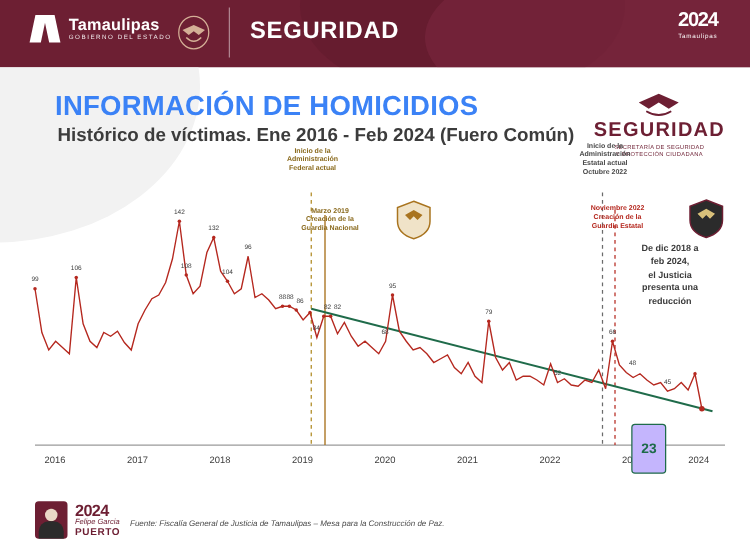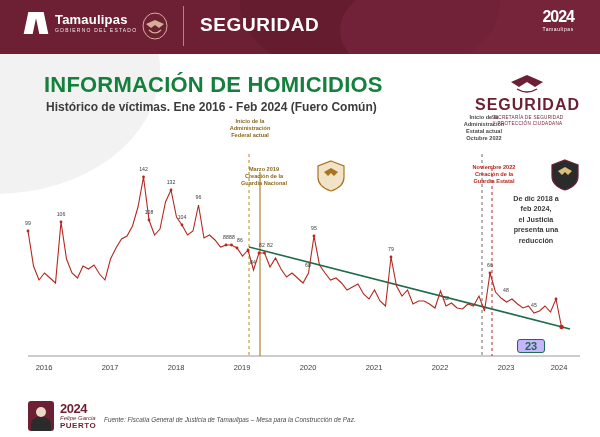--- a/index.html
+++ b/index.html
@@ -26,22 +26,22 @@
   .topbar-title{position:absolute;left:200px;top:14px;color:#fff;font-size:19px;font-weight:bold;letter-spacing:.6px;}
   .logo2024{position:absolute;right:26px;top:8px;text-align:center;color:#fff;}
   .logo2024 .num{font-size:16px;font-weight:bold;letter-spacing:-1px;}
   .logo2024 .sub{font-size:5px;letter-spacing:.6px;}
 
   
   .slide{position:absolute;left:0;top:54px;width:600px;height:383px;background:#fff;}
   .slide .corner{position:absolute;left:0;top:0;width:600px;height:383px;overflow:hidden;}
   .corner .arc{position:absolute;left:-170px;top:-110px;width:330px;height:250px;border-radius:50%;background:#f2f2f2;}
 
-  .headline{position:absolute;left:44px;top:18px;font-size:22px;font-weight:bold;color:#15803d;letter-spacing:.2px;}
-  .subhead{position:absolute;left:46px;top:46px;font-size:12px;color:#3c3c3c;font-weight:bold;}
+  .headline{position:absolute;left:44px;top:18px;font-size:22px;font-weight:bold;color:#3b82f6;letter-spacing:.2px;}
+  .subhead{position:absolute;left:46px;top:46px;font-size:15px;color:#3c3c3c;font-weight:bold;}
 
   .segBadge{position:absolute;right:20px;top:14px;text-align:center;}
   .segBadge .segEagle{width:44px;height:28px;margin:0 auto;}
   .segBadge .segTitle{font-size:16px;font-weight:bold;color:#6d1f33;letter-spacing:1px;}
   .segBadge .segSub{font-size:4.6px;color:#6d1f33;letter-spacing:.3px;line-height:1.35;margin-top:1px;}
 
   
   .chartwrap{position:absolute;left:14px;top:70px;width:572px;height:260px;}
   svg{display:block;}
   .xaxisLabel{font-size:7.5px;fill:#3b3b3b;}
@@ -50,21 +50,21 @@
   .note{position:absolute;text-align:center;line-height:1.25;}
   .note.gold{color:#8a6a1d;font-size:5.6px;font-weight:bold;}
   .note.red{color:#b5281f;font-size:5.6px;font-weight:bold;}
   .note.grey{color:#4a4a4a;font-size:5.6px;font-weight:bold;}
 
   .reduction{position:absolute;right:16px;top:140px;width:96px;text-align:center;
     font-size:7.2px;color:#3a3a3a;line-height:1.45;font-weight:bold;}
   .reduction .big{font-size:9.5px;color:#1e1e1e;}
 
   .valueBox{position:absolute;left:505px;top:285px;border:1.4px solid #1f6b4a;border-radius:3px;
-    padding:0 7px;font-size:11px;font-weight:bold;color:#1f6b4a;background:#c4b5fd;margin-left:12px;}
+    padding:13px 7px;font-size:11px;font-weight:bold;color:#1f6b4a;background:#c4b5fd;}
 
   .shieldBadge{position:absolute;width:30px;height:34px;}
 
   .footerband{position:absolute;left:0;bottom:0;width:600px;height:52px;background:#fff;border-top:0;}
   .gob{position:absolute;left:28px;bottom:6px;display:flex;align-items:center;gap:6px;}
   .gob .portrait{width:26px;height:30px;border-radius:3px;background:#6d1f33;position:relative;overflow:hidden;}
   .gob .portrait .head{position:absolute;left:8px;top:6px;width:10px;height:10px;border-radius:50%;background:#e9d9c6;}
   .gob .portrait .body{position:absolute;left:3px;top:16px;width:20px;height:14px;border-radius:8px 8px 0 0;background:#2b2b2b;}
   .gob .txt{line-height:1.05;color:#6d1f33;}
   .gob .txt .y{font-size:13px;font-weight:bold;letter-spacing:-.5px;}

